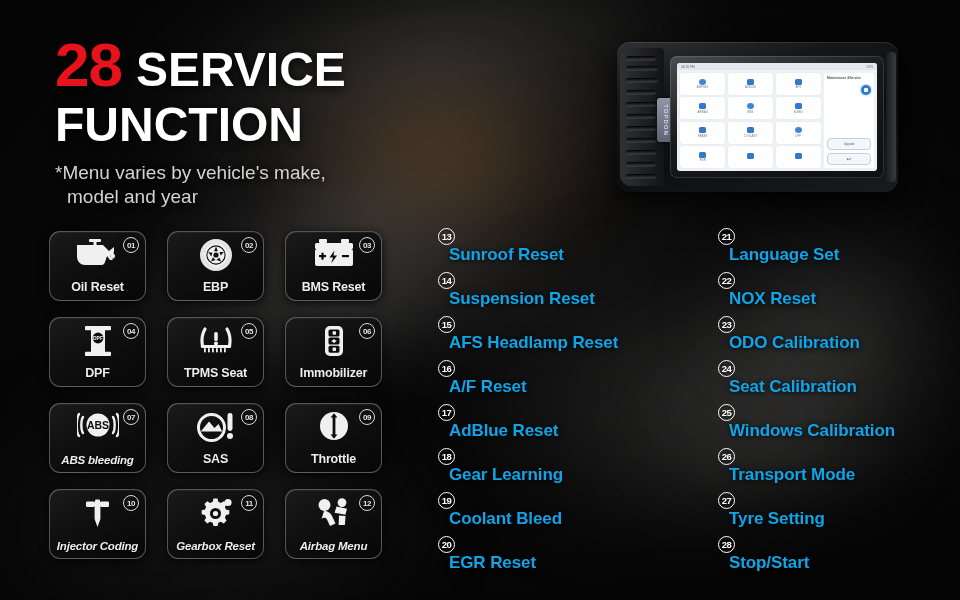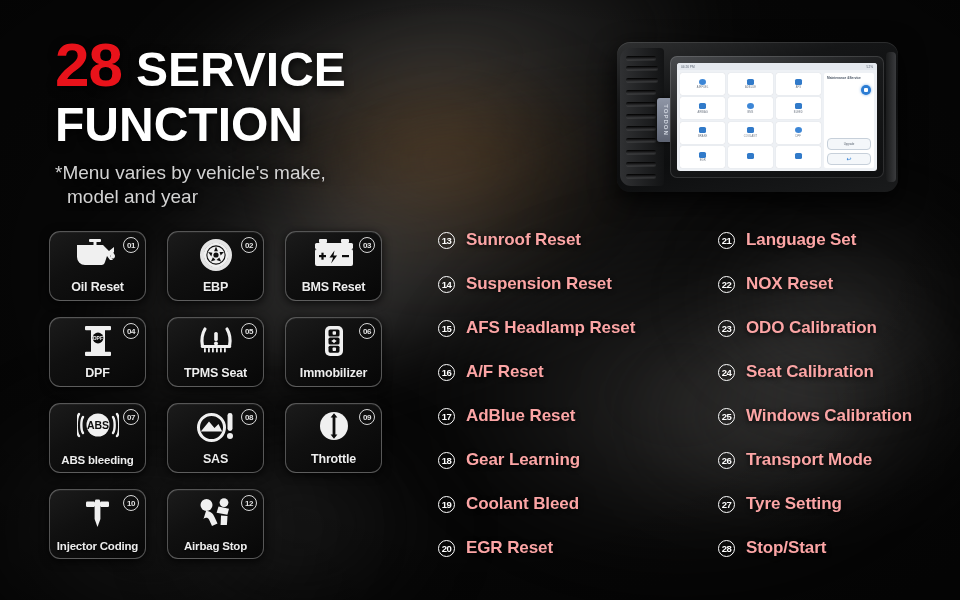--- a/index.html
+++ b/index.html
@@ -121,34 +121,34 @@
     position:absolute;right:6px;top:5px;width:14px;height:14px;border-radius:50%;
     border:1px solid #d8d8d8;color:#e2e2e2;font-size:8px;font-weight:bold;
     display:flex;align-items:center;justify-content:center;letter-spacing:-.4px;
   }
   .card .ico{flex:1;display:flex;align-items:flex-start;justify-content:center;width:100%;padding-top:7px;}
   .card .ico svg{display:block;}
   .card .lbl{
     color:#ededed;font-size:12.5px;font-weight:bold;letter-spacing:-.2px;white-space:nowrap;
     text-shadow:0 1px 2px rgba(0,0,0,.9);
   }
-  .card .lbl.sm{font-size:11.5px;}
+  .card .lbl.sm{font-size:11.5px;font-style:italic;}
 
   
   .listcol{position:absolute;top:228px;}
   #col-a{left:438px;}
   #col-b{left:690px;margin-left:28px;}
-  .li{display:flex;align-items:center;height:24px;margin-bottom:20px;}
+  .li{display:flex;height:24px;margin-bottom:20px;flex-direction:column;}
   .li .lnum{
     width:17px;height:17px;border-radius:50%;border:1.6px solid #ffffff;color:#ffffff;
     font-size:9.5px;font-weight:bold;display:flex;align-items:center;justify-content:center;
     flex:0 0 auto;letter-spacing:-.5px;box-sizing:border-box;
   }
   .li .ltext{
-    margin-left:11px;color:#fca5a5;font-size:17px;font-weight:bold;letter-spacing:-.1px;white-space:nowrap;
+    margin-left:11px;color:#0ea5e9;font-size:17px;font-weight:bold;letter-spacing:-.1px;white-space:nowrap;
     text-shadow:0 1px 5px rgba(0,0,0,.95);
   }
 </style>
 </head>
 <body>
 
 <div id="bg">
   <div class="smoke s1"></div>
   <div class="smoke s3"></div>
   <div class="smoke s2"></div>
@@ -433,33 +433,47 @@
      <rect x="12" y="2.6" width="5" height="9" rx="1.2"></rect>
      <rect x="17" y="4.5" width="9" height="5.5" rx="1.2"></rect>
      <rect x="11.6" y="10" width="5.8" height="12"></rect>
      <path d="M11.6 22h5.8l-2.9 8z"></path>
           </g>
         </svg>
       </div>
       <div class="lbl sm">Injector Coding</div>
     </div>
     <div class="card">
+      <div class="num">11</div>
+      <div class="ico">
+        <svg width="34" height="32" viewBox="0 0 34 32">
+          <g fill="#f0f0f0">
+     <path d="M14.5 1.5h4l.8 3.3 2.6 1.1 2.9-1.7 2.8 2.8-1.7 2.9 1.1 2.6 3.3.8v4l-3.3.8-1.1 2.6 1.7 2.9-2.8 2.8-2.9-1.7-2.6 1.1-.8 3.3h-4l-.8-3.3-2.6-1.1-2.9 1.7-2.8-2.8 1.7-2.9-1.1-2.6-3.3-.8v-4l3.3-.8 1.1-2.6-1.7-2.9 2.8-2.8 2.9 1.7 2.6-1.1z"></path>
+     <circle cx="16.5" cy="16.5" r="5.5" fill="#0d0d0d"></circle>
+            <circle cx="16.5" cy="16.5" r="2.6" fill="#f0f0f0"></circle>
+     <circle cx="29" cy="5.5" r="3.6"></circle>
+          </g>
+        </svg>
+      </div>
+      <div class="lbl sm">Gearbox Reset</div>
+    </div>
+    <div class="card">
       <div class="num">12</div>
       <div class="ico">
         <svg width="36" height="30" viewBox="0 0 36 30">
           <g fill="#f0f0f0">
      <circle cx="8.5" cy="8" r="6"></circle>
      <path d="M8 14c4.5 0 7 2.5 8.5 6l3 6.5-5.5 2.5-3-6.5c-1-2-4-2.2-5.5-.4z"></path>
      <circle cx="26" cy="5.6" r="4.4"></circle>
      <path d="M20.5 9.5l10.5 2.2-1.6 6-10.8-2z"></path>
      <path d="M23 18.5l6.5.6-.6 9h-6.3z"></path>
           </g>
         </svg>
       </div>
-      <div class="lbl sm">Airbag Stop</div>
+      <div class="lbl sm">Airbag Menu</div>
     </div>
   </div>
 
 <div class="listcol" id="col-a">
     <div class="li">
       <div class="lnum">13</div>
       <div class="ltext">Sunroof Reset</div>
     </div>
     <div class="li">
       <div class="lnum">14</div>

